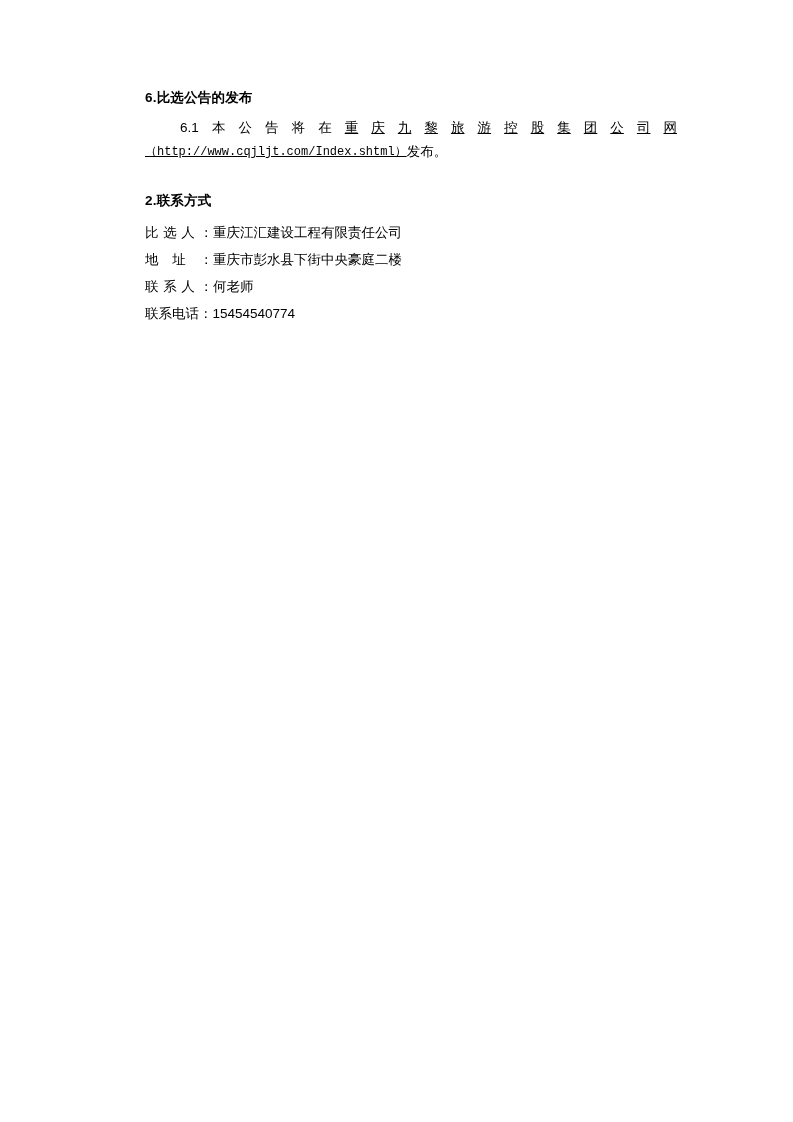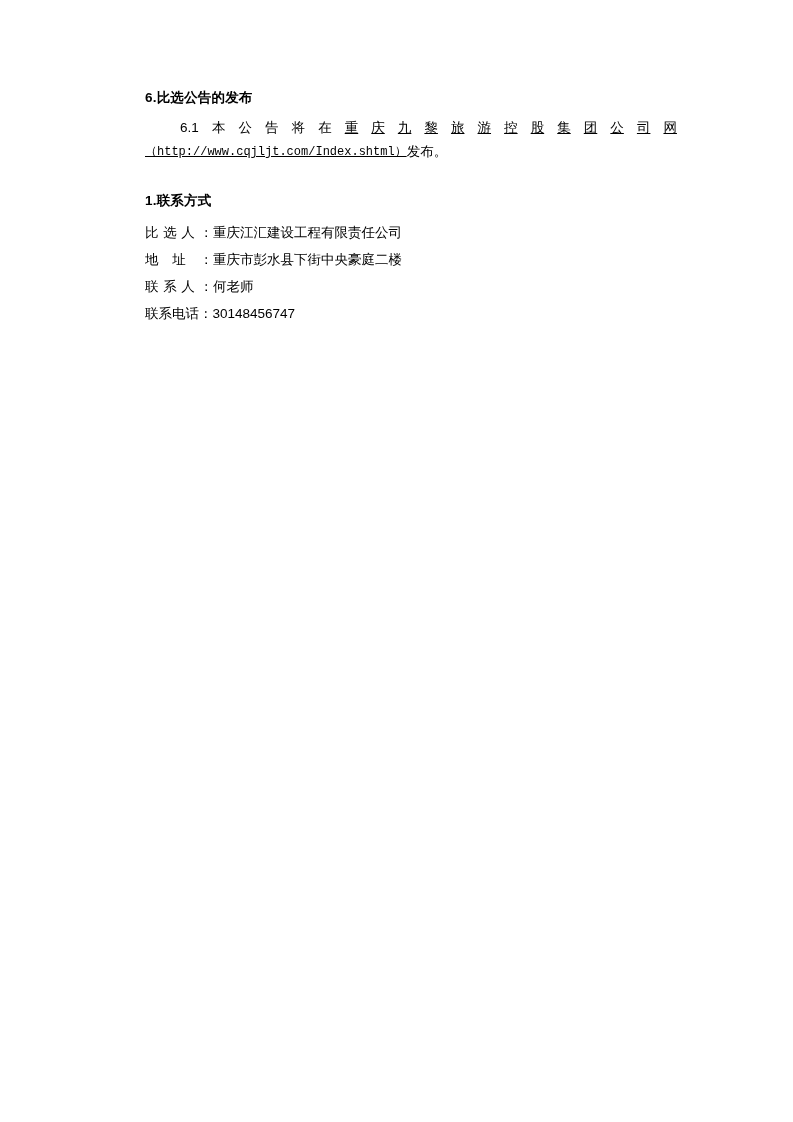--- a/index.html
+++ b/index.html
@@ -121,21 +121,21 @@
         <span class="u">网</span>
       </div>
       <div class="url-line">
         <span class="mono u">（http://www.cqjljt.com/Index.shtml）</span>
         <span style="font-size:13.5px; ">发布。</span>
       </div>
     </div>
 
     <div class="gap-lg"></div>
 
-    <div class="heading-2">1.联系方式</div>
+    <div class="heading-2">2.联系方式</div>
 
     <div class="contact-list">
       <div class="contact-row">
         <span class="lbl lbl-spread">
           <span>比</span>
             <span>选</span>
             <span>人</span>
             <span>：</span>
         </span><span class="val">重庆江汇建设工程有限责任公司</span>
       </div>
@@ -148,21 +148,21 @@
       </div>
       <div class="contact-row">
         <span class="lbl lbl-spread">
           <span>联</span>
             <span>系</span>
             <span>人</span>
             <span>：</span>
         </span><span class="val">何老师</span>
       </div>
       <div class="contact-row">
-        <span class="lbl">联系电话：</span><span class="val">30148456747</span>
+        <span class="lbl">联系电话：</span><span class="val">15454540774</span>
       </div>
     </div>
 
     <div class="gap-sm"></div>
 
 
   </div>
 </div>
 
 </body></html>

